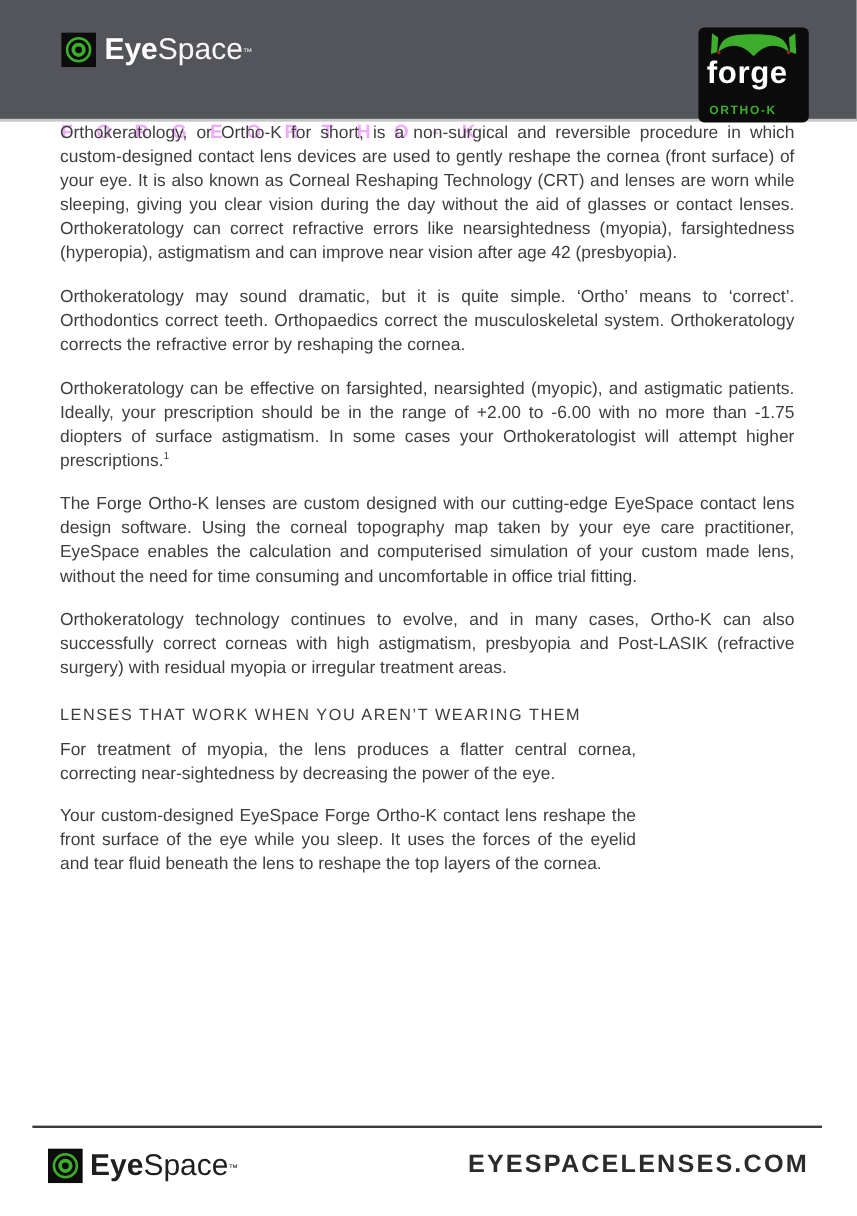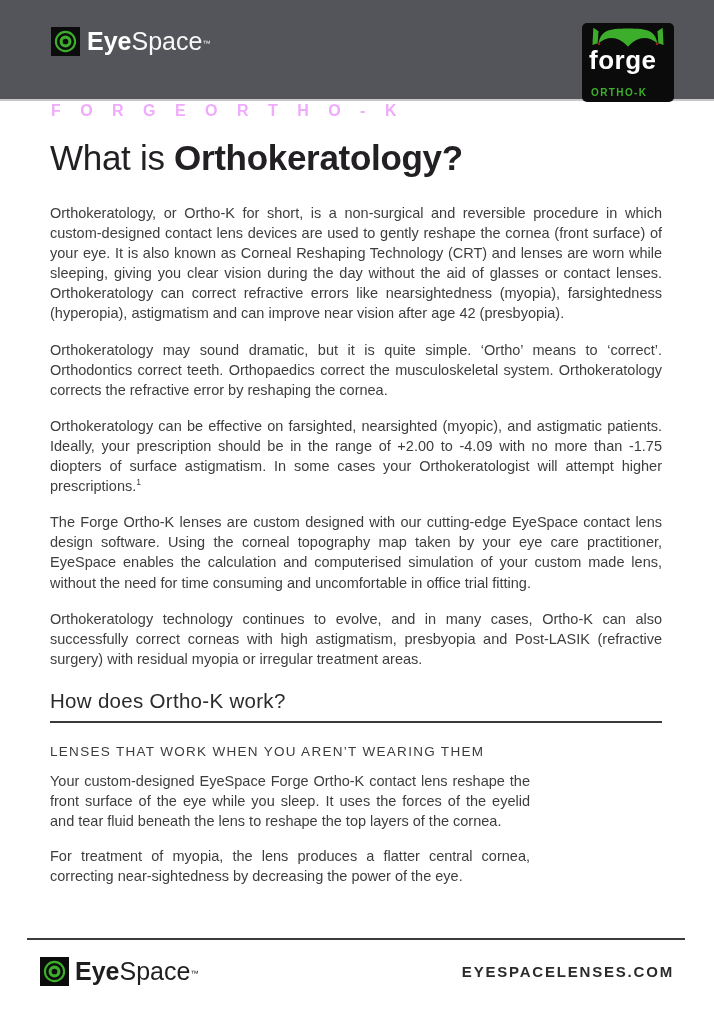--- a/index.html
+++ b/index.html
@@ -97,21 +97,21 @@
     display:flex;align-items:center;justify-content:space-between;
   }
   .footer-brand{display:flex;align-items:center;gap:6px;}
   .footer-wordmark{
     font-size:25px;color:#1f1f1f;line-height:29px;white-space:nowrap;
   }
   .footer-wordmark .w-bold{font-weight:700;}
   .footer-wordmark .w-light{font-weight:400;}
   .footer-wordmark .tm{font-size:8px;vertical-align:top;position:relative;top:2px;}
   .website{
-    font-size:15px;font-weight:700;letter-spacing:1.8px;color:#2c2b2b;
+    font-size:21px;font-weight:700;letter-spacing:1.8px;color:#2c2b2b;
   }
   .green-stroke{fill:none;stroke:var(--green);}
   .green-fill{fill:var(--green);}
 </style>
 </head>
 <body>
 
 <div class="header">
   <div class="brand-row">
     <svg class="logo-mark" viewBox="0 0 29 29" xmlns="http://www.w3.org/2000/svg">
@@ -132,36 +132,32 @@
       <path class="green-fill" d="M8,20 C 11,6 18,3 42,3 C 66,3 73,6 76,20 C 64,10 52,13 42,24 C 32,13 20,10 8,20 Z"></path>
       <circle cx="8.5" cy="20.5" r="1.6" fill="#a01b1e"></circle>
       <circle cx="75.5" cy="20.5" r="1.6" fill="#a01b1e"></circle>
     </svg>
     <div class="forge-word">forge</div>
     <div class="forge-sub">ORTHO-K</div>
   </div>
 </div>
 
 <div class="content">
-  <h1><span>What is </span><span class="t-bold">Orthokeratology?</span></h1>
 
   <p class="body-par"><span>Orthokeratology, or Ortho-K for short, is a non-surgical and reversible procedure in which custom-designed contact lens devices are used to gently reshape the cornea (front surface) of your eye. It is also known as Corneal Reshaping Technology (CRT) and lenses are worn while sleeping, giving you clear vision during the day without the aid of glasses or contact lenses. Orthokeratology can correct refractive errors like nearsightedness (myopia), farsightedness (hyperopia), astigmatism and can improve near vision after age 42 (presbyopia).</span><sup></sup></p>
   <p class="body-par"><span>Orthokeratology may sound dramatic, but it is quite simple. ‘Ortho’ means to ‘correct’. Orthodontics correct teeth. Orthopaedics correct the musculoskeletal system. Orthokeratology corrects the refractive error by reshaping the cornea.</span><sup></sup></p>
-  <p class="body-par"><span>Orthokeratology can be effective on farsighted, nearsighted (myopic), and astigmatic patients. Ideally, your prescription should be in the range of +2.00 to -4.09 with no more than -1.75 diopters of surface astigmatism. In some cases your Orthokeratologist will attempt higher prescriptions.</span><sup>1</sup></p>
+  <p class="body-par"><span>Orthokeratology can be effective on farsighted, nearsighted (myopic), and astigmatic patients. Ideally, your prescription should be in the range of +2.00 to -6.00 with no more than -1.75 diopters of surface astigmatism. In some cases your Orthokeratologist will attempt higher prescriptions.</span><sup>1</sup></p>
   <p class="body-par"><span>The Forge Ortho-K lenses are custom designed with our cutting-edge EyeSpace contact lens design software. Using the corneal topography map taken by your eye care practitioner, EyeSpace enables the calculation and computerised simulation of your custom made lens, without the need for time consuming and uncomfortable in office trial fitting.</span><sup></sup></p>
   <p class="body-par"><span>Orthokeratology technology continues to evolve, and in many cases, Ortho-K can also successfully correct corneas with high astigmatism, presbyopia and Post-LASIK (refractive surgery) with residual myopia or irregular treatment areas.</span><sup></sup></p>
 
-  <div class="section-heading-wrap">
-    <h2>How does Ortho-K work?</h2>
-  </div>
   <div class="subheading">LENSES THAT WORK WHEN YOU AREN’T WEARING THEM</div>
 
   <div class="narrow">
+    <p class="body-par"><span>For treatment of myopia, the lens produces a flatter central cornea, correcting near-sightedness by decreasing the power of the eye.</span><sup></sup></p>
     <p class="body-par"><span>Your custom-designed EyeSpace Forge Ortho-K contact lens reshape the front surface of the eye while you sleep. It uses the forces of the eyelid and tear fluid beneath the lens to reshape the top layers of the cornea.</span><sup></sup></p>
-    <p class="body-par"><span>For treatment of myopia, the lens produces a flatter central cornea, correcting near-sightedness by decreasing the power of the eye.</span><sup></sup></p>
   </div>
 </div>
 
 <div class="footer-rule"></div>
 <div class="footer-content">
   <div class="footer-brand">
     <svg class="logo-mark" viewBox="0 0 29 29" xmlns="http://www.w3.org/2000/svg">
       <rect x="0" y="0" width="29" height="29" fill="#0c0c0c"></rect>
       <circle class="green-stroke" cx="14.5" cy="14.5" r="9.6" stroke-width="2.1"></circle>
       <circle class="green-stroke" cx="14.5" cy="14.5" r="4.4" stroke-width="3.1"></circle>

